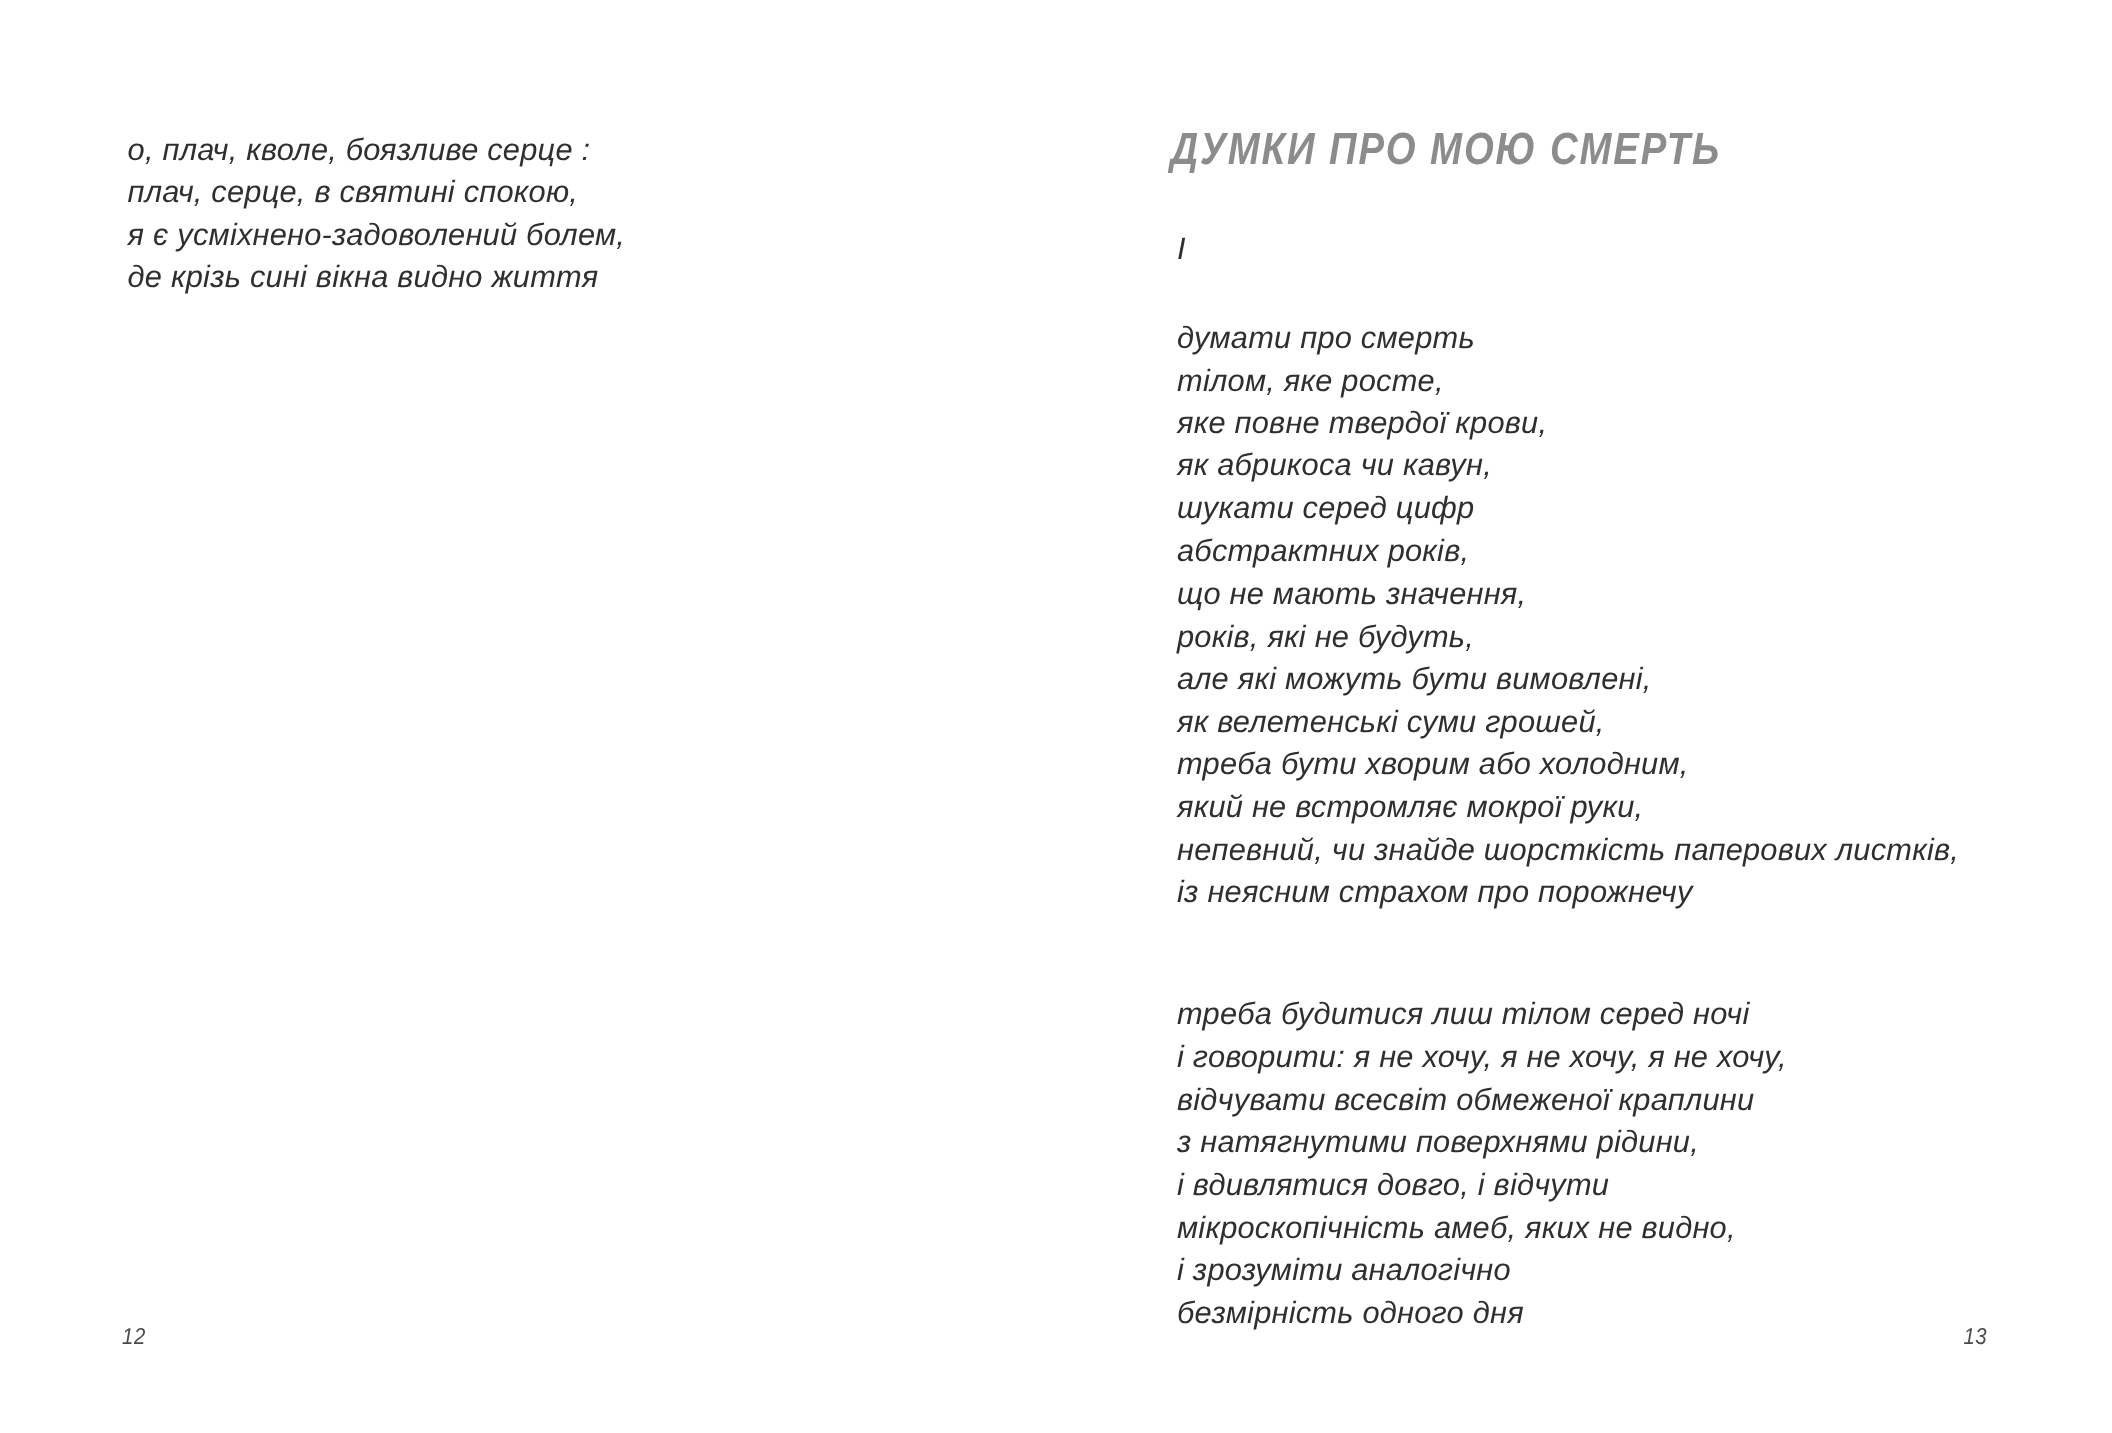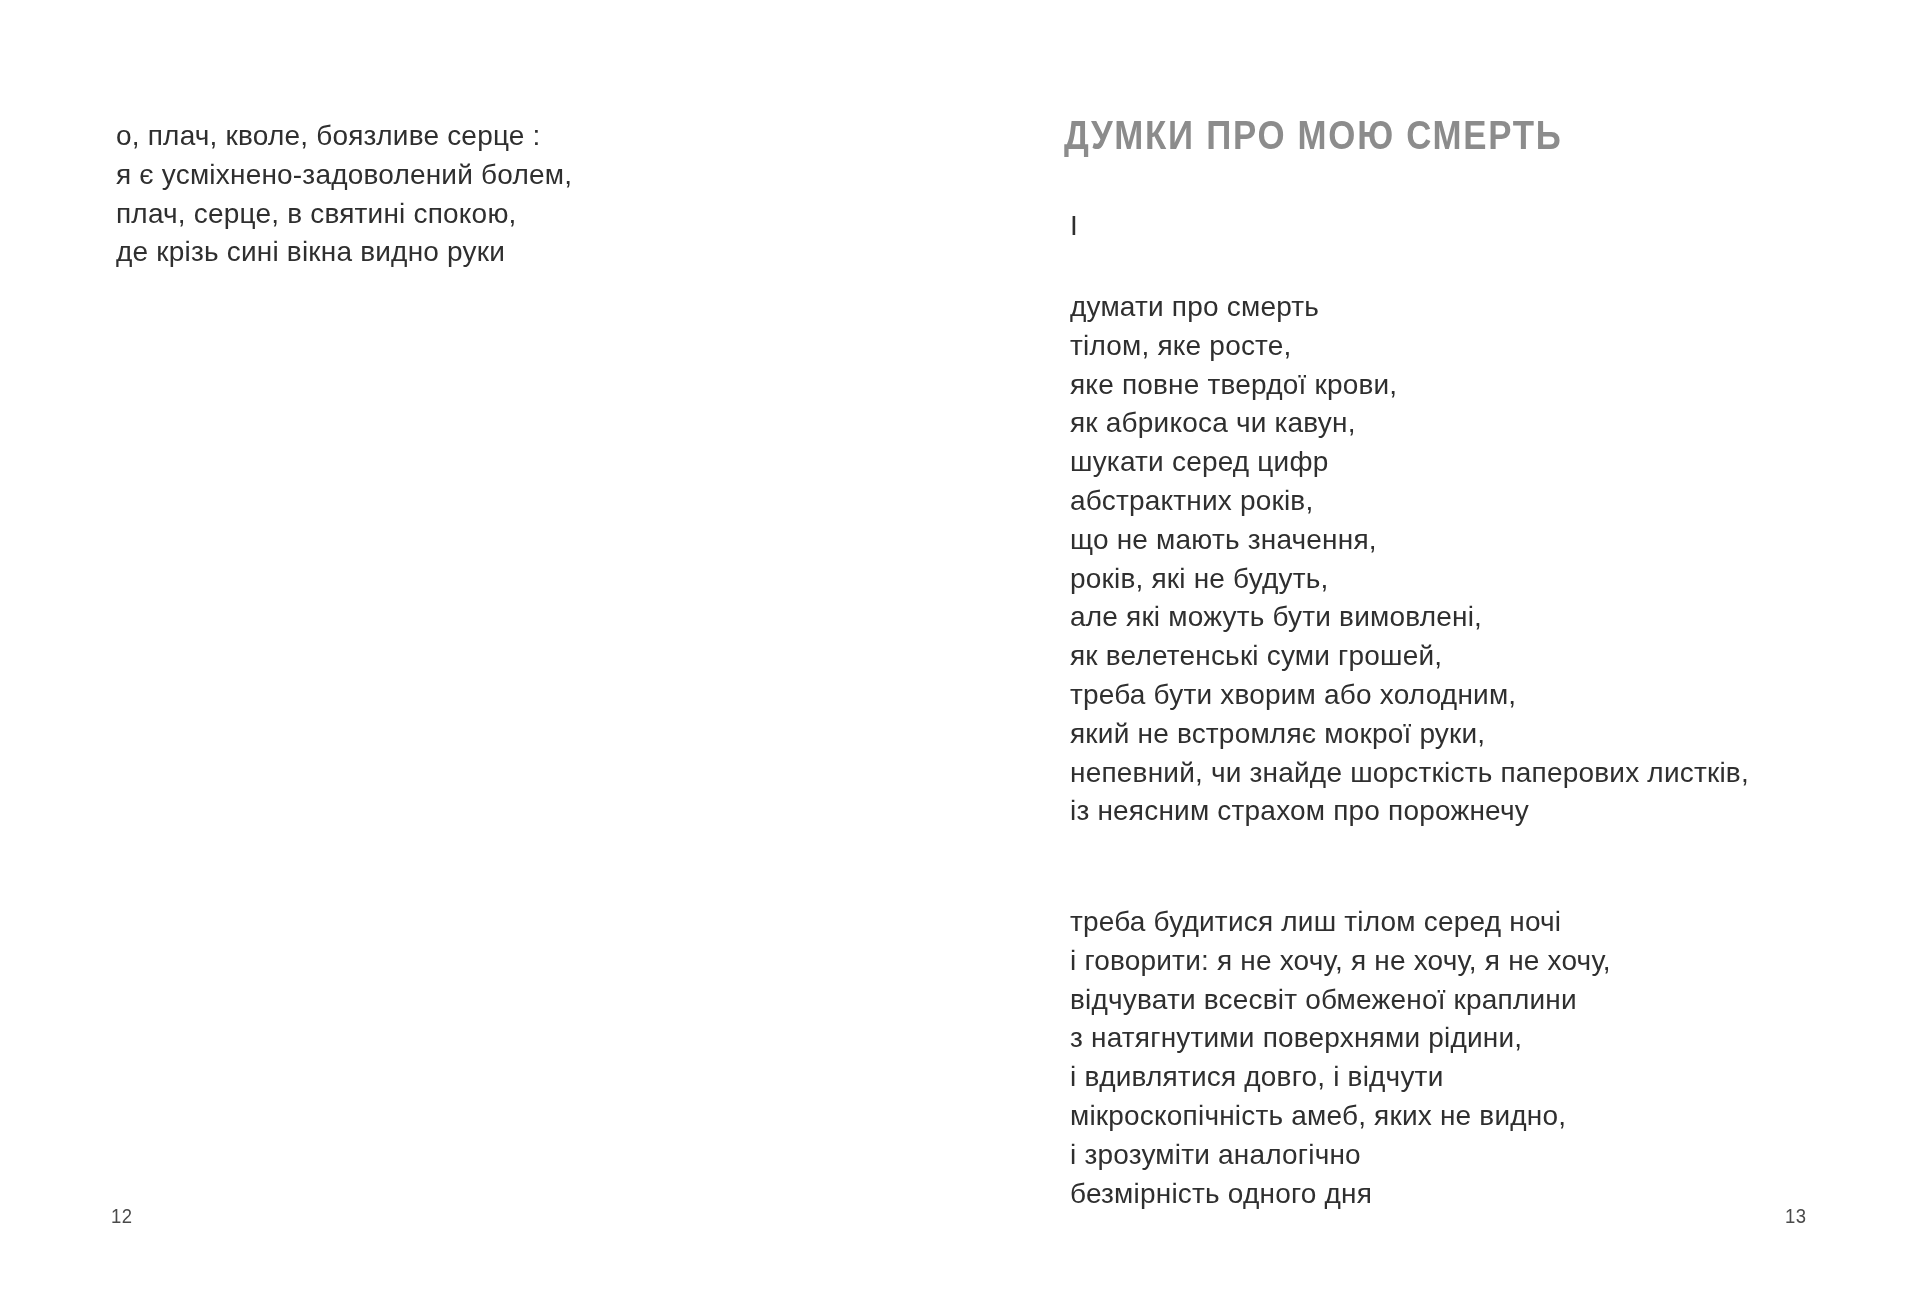--- a/index.html
+++ b/index.html
@@ -7,20 +7,21 @@
     padding: 0;
     background: #ffffff;
   }
   .spread {
     position: relative;
     width: 1920px;
     height: 1303px;
     background: #ffffff;
     overflow: hidden;
     font-family: "Liberation Sans", sans-serif;
+    font-style: italic;
   }
   .poem {
     position: absolute;
     font-size: 28px;
     line-height: 38.8px;
     color: #2f2f2f;
     white-space: pre;
     letter-spacing: 0.2px;
   }
   .poem .poem-line {
@@ -75,21 +76,21 @@
   .page-number-right {
     right: 114px;
     transform-origin: right center;
   }
 </style>
 </head>
 <body>
 
 <div class="spread">
 
-  <div class="poem left-poem"><div class="poem-line">о, плач, кволе, боязливе серце :</div><div class="poem-line">я є усміхнено-задоволений болем,</div><div class="poem-line">плач, серце, в святині спокою,</div><div class="poem-line">де крізь сині вікна видно руки</div></div>
+  <div class="poem left-poem"><div class="poem-line">о, плач, кволе, боязливе серце :</div><div class="poem-line">плач, серце, в святині спокою,</div><div class="poem-line">я є усміхнено-задоволений болем,</div><div class="poem-line">де крізь сині вікна видно життя</div></div>
 
   <div class="page-number page-number-left">12</div>
 
   <div class="page-title">ДУМКИ ПРО МОЮ СМЕРТЬ</div>
 
   <div class="section-marker">І</div>
 
   <div class="poem right-stanza-1"><div class="poem-line">думати про смерть</div><div class="poem-line">тілом, яке росте,</div><div class="poem-line">яке повне твердої крови,</div><div class="poem-line">як абрикоса чи кавун,</div><div class="poem-line">шукати серед цифр</div><div class="poem-line">абстрактних років,</div><div class="poem-line">що не мають значення,</div><div class="poem-line">років, які не будуть,</div><div class="poem-line">але які можуть бути вимовлені,</div><div class="poem-line">як велетенські суми грошей,</div><div class="poem-line">треба бути хворим або холодним,</div><div class="poem-line">який не встромляє мокрої руки,</div><div class="poem-line">непевний, чи знайде шорсткість паперових листків,</div><div class="poem-line">із неясним страхом про порожнечу</div></div>
 
   <div class="poem right-stanza-2"><div class="poem-line">треба будитися лиш тілом серед ночі</div><div class="poem-line">і говорити: я не хочу, я не хочу, я не хочу,</div><div class="poem-line">відчувати всесвіт обмеженої краплини</div><div class="poem-line">з натягнутими поверхнями рідини,</div><div class="poem-line">і вдивлятися довго, і відчути</div><div class="poem-line">мікроскопічність амеб, яких не видно,</div><div class="poem-line">і зрозуміти аналогічно</div><div class="poem-line">безмірність одного дня</div></div>

